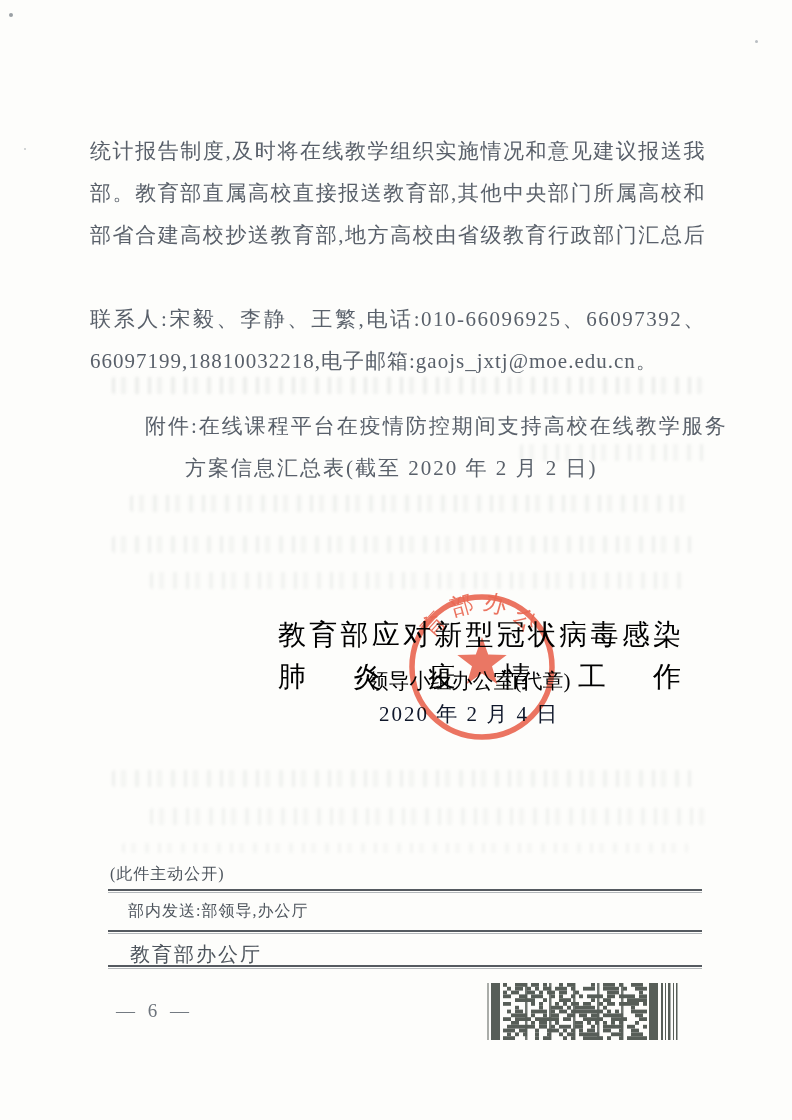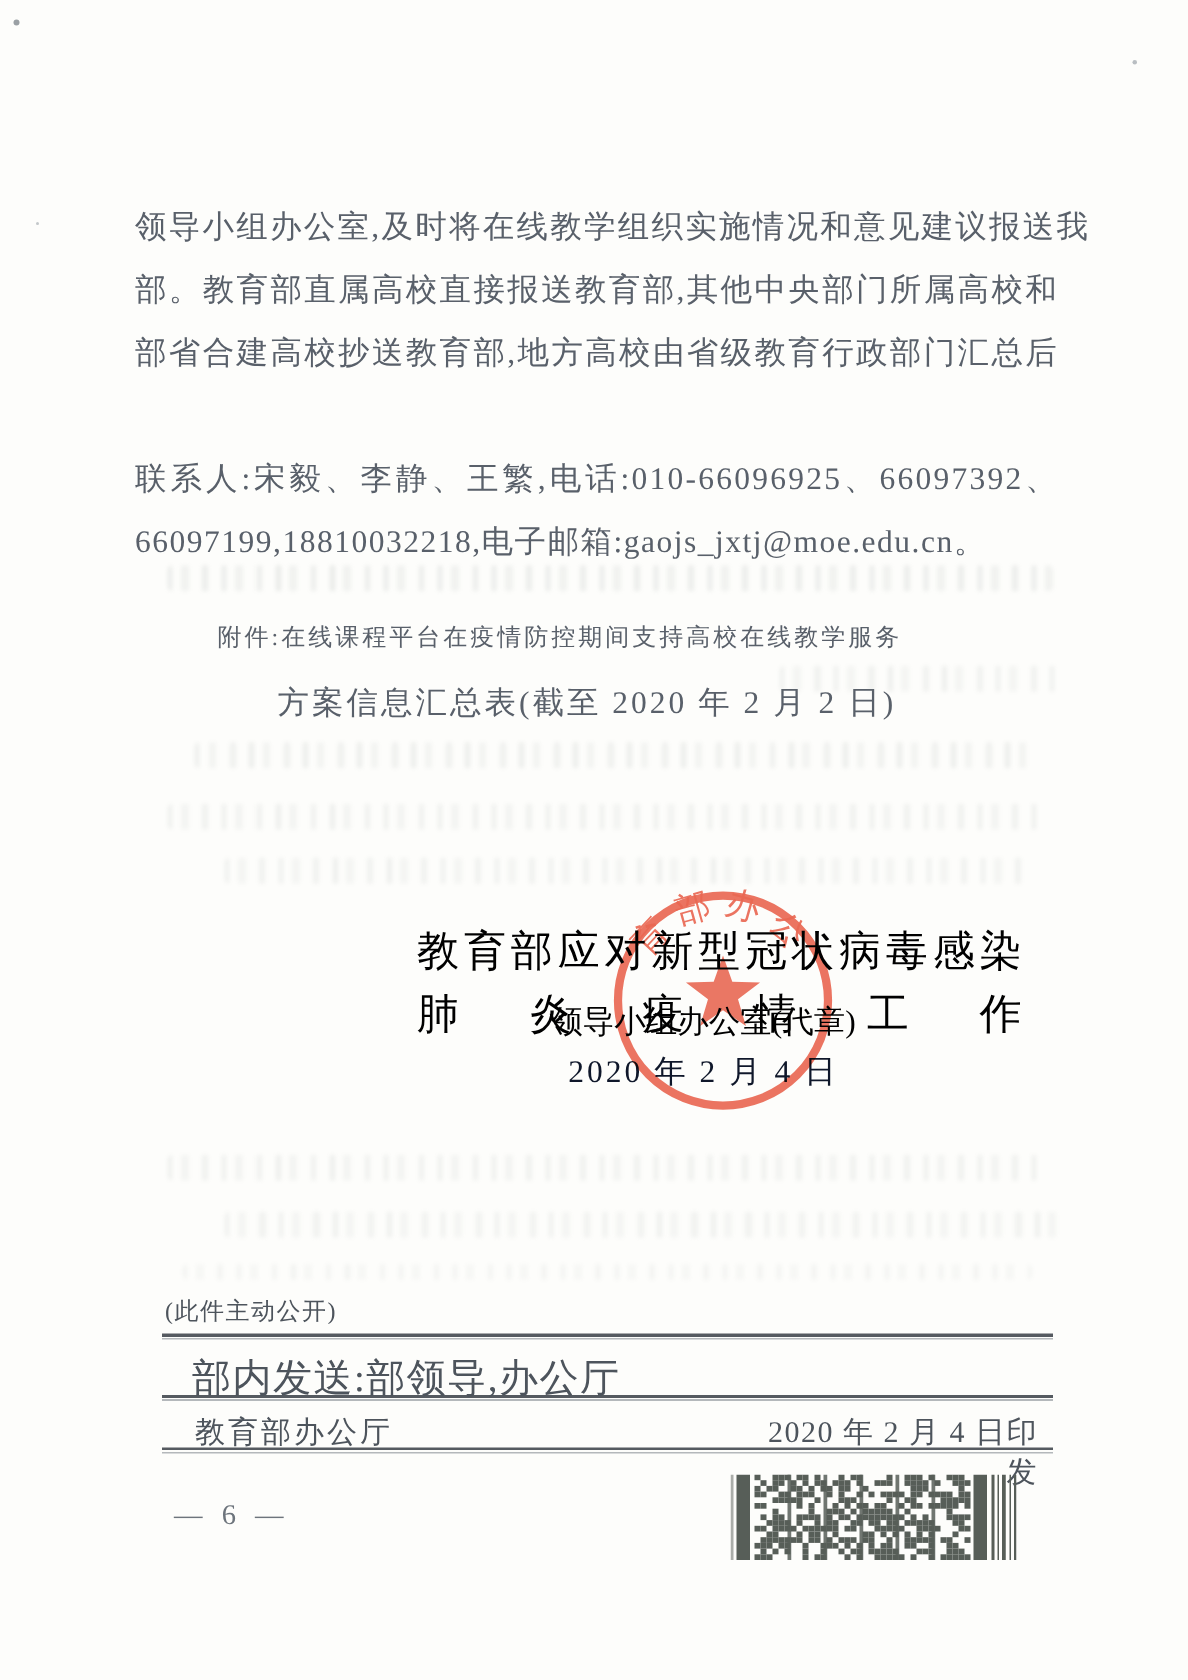--- a/index.html
+++ b/index.html
@@ -16,39 +16,39 @@
   .bodyline{
     position:absolute;left:90px;width:616px;height:42px;
     line-height:42px;font-size:21px;letter-spacing:1.5px;
     white-space:nowrap;
   }
   .j{text-align:justify;text-align-last:justify;}
   .bl0{top:130px;} .bl1{top:172px;} .bl2{top:214px;}
   .bl3{top:256px;} .bl4{top:298px;} .bl5{top:340px;letter-spacing:1px;}
   
   .att1{position:absolute;left:145px;top:405px;height:42px;line-height:42px;
-        font-size:16px;letter-spacing:2px;white-space:nowrap;}
+        font-size:21px;letter-spacing:2px;white-space:nowrap;}
   .att2{position:absolute;left:185px;top:447px;height:42px;line-height:42px;
         font-size:21px;letter-spacing:2px;white-space:nowrap;}
   
   .sig1{position:absolute;left:278px;top:614px;width:404px;height:42px;line-height:42px;
         font-size:28px;letter-spacing:1px;text-align:justify;text-align-last:justify;color:#000000;}
   .sig2{position:absolute;left:278px;top:660px;width:382px;height:42px;line-height:42px;
         font-size:21px;text-align:center;color:#000000;}
   .sig3{position:absolute;left:278px;top:693px;width:382px;height:42px;line-height:42px;
         font-size:21px;letter-spacing:2px;text-align:center;color:#0f172a;}
   
   .seal{position:absolute;left:408px;top:593px;width:148px;height:148px;
         opacity:.88;mix-blend-mode:multiply;}
   
   .rule{position:absolute;left:108px;width:594px;height:4px;
         background:linear-gradient(#555a60 0 2px,rgba(0,0,0,0) 2px 3px,#b4b8bb 3px 4px);}
   .r1{top:889px;} .r2{top:930px;} .r3{top:965px;}
   .f-disc{position:absolute;left:110px;top:864px;font-size:16px;letter-spacing:1px;color:#4d545c;}
-  .f-dist{position:absolute;left:128px;top:901px;font-size:26px;letter-spacing:1px;color:#4d545c;}
+  .f-dist{position:absolute;left:128px;top:901px;font-size:16px;letter-spacing:1px;color:#4d545c;}
   .f-issuer{position:absolute;left:130px;top:941px;font-size:20px;letter-spacing:2px;color:#4d545c;}
   .f-printdate{position:absolute;left:500px;top:941px;width:192px;text-align:right;
         font-size:20px;letter-spacing:1px;color:#4d545c;}
   .pagenum{position:absolute;left:116px;top:1000px;font-size:19px;letter-spacing:4px;color:#6d747c;}
   
   .barcode{position:absolute;left:487px;top:983px;width:195px;height:57px;}
   
   .ghost{position:absolute;height:17px;border-radius:3px;opacity:.55;filter:blur(1.5px);
     background:repeating-linear-gradient(90deg,
       rgba(142,152,148,.34) 0 3px,rgba(0,0,0,0) 3px 9px,
@@ -70,21 +70,21 @@
 </style>
 </head>
 <body>
 
 <div class="page">
 
   <div class="speck s1"></div>
   <div class="speck s2"></div>
   <div class="speck s3"></div>
 
-  <div class="bodyline bl0 j">领导小组办公室,及时将在线教学组织实施情况和意见建议报送我</div>
+  <div class="bodyline bl0 j">统计报告制度,及时将在线教学组织实施情况和意见建议报送我</div>
   <div class="bodyline bl2 j">部省合建高校抄送教育部,地方高校由省级教育行政部门汇总后</div>
   <div class="bodyline bl1 j">部。教育部直属高校直接报送教育部,其他中央部门所属高校和</div>
   <div class="bodyline bl4 j">联系人:宋毅、李静、王繁,电话:010-66096925、66097392、</div>
   <div class="bodyline bl5">66097199,18810032218,电子邮箱:gaojs_jxtj@moe.edu.cn。</div>
 
   <div class="att1">附件:在线课程平台在疫情防控期间支持高校在线教学服务</div>
   <div class="att2">方案信息汇总表(截至 2020 年 2 月 2 日)</div>
 
   <div class="ghost g1"></div>
   <div class="ghost g2"></div>
@@ -110,21 +110,20 @@
     </text>
   </svg>
 
   <div class="rule r1"></div>
   <div class="rule r2"></div>
   <div class="rule r3"></div>
 
   <div class="f-disc">(此件主动公开)</div>
   <div class="f-dist">部内发送:部领导,办公厅</div>
   <div class="f-issuer">教育部办公厅</div>
-  <div class="f-printdate">2020 年 2 月 4 日印发</div>
 
   <div class="pagenum">— 6 —</div>
 
   <svg class="barcode" viewBox="0 0 195 57" xmlns="http://www.w3.org/2000/svg">
     <g fill="#575e58">
         <rect x="0" y="0" width="2" height="57" opacity="0.5"></rect>
         <rect x="4" y="0" width="9" height="57"></rect>
         <rect x="16" y="0" width="4" height="3.8"></rect>
         <rect x="16" y="7.6" width="4" height="3.8"></rect>
         <rect x="16" y="11.399999999999999" width="4" height="3.8"></rect>

